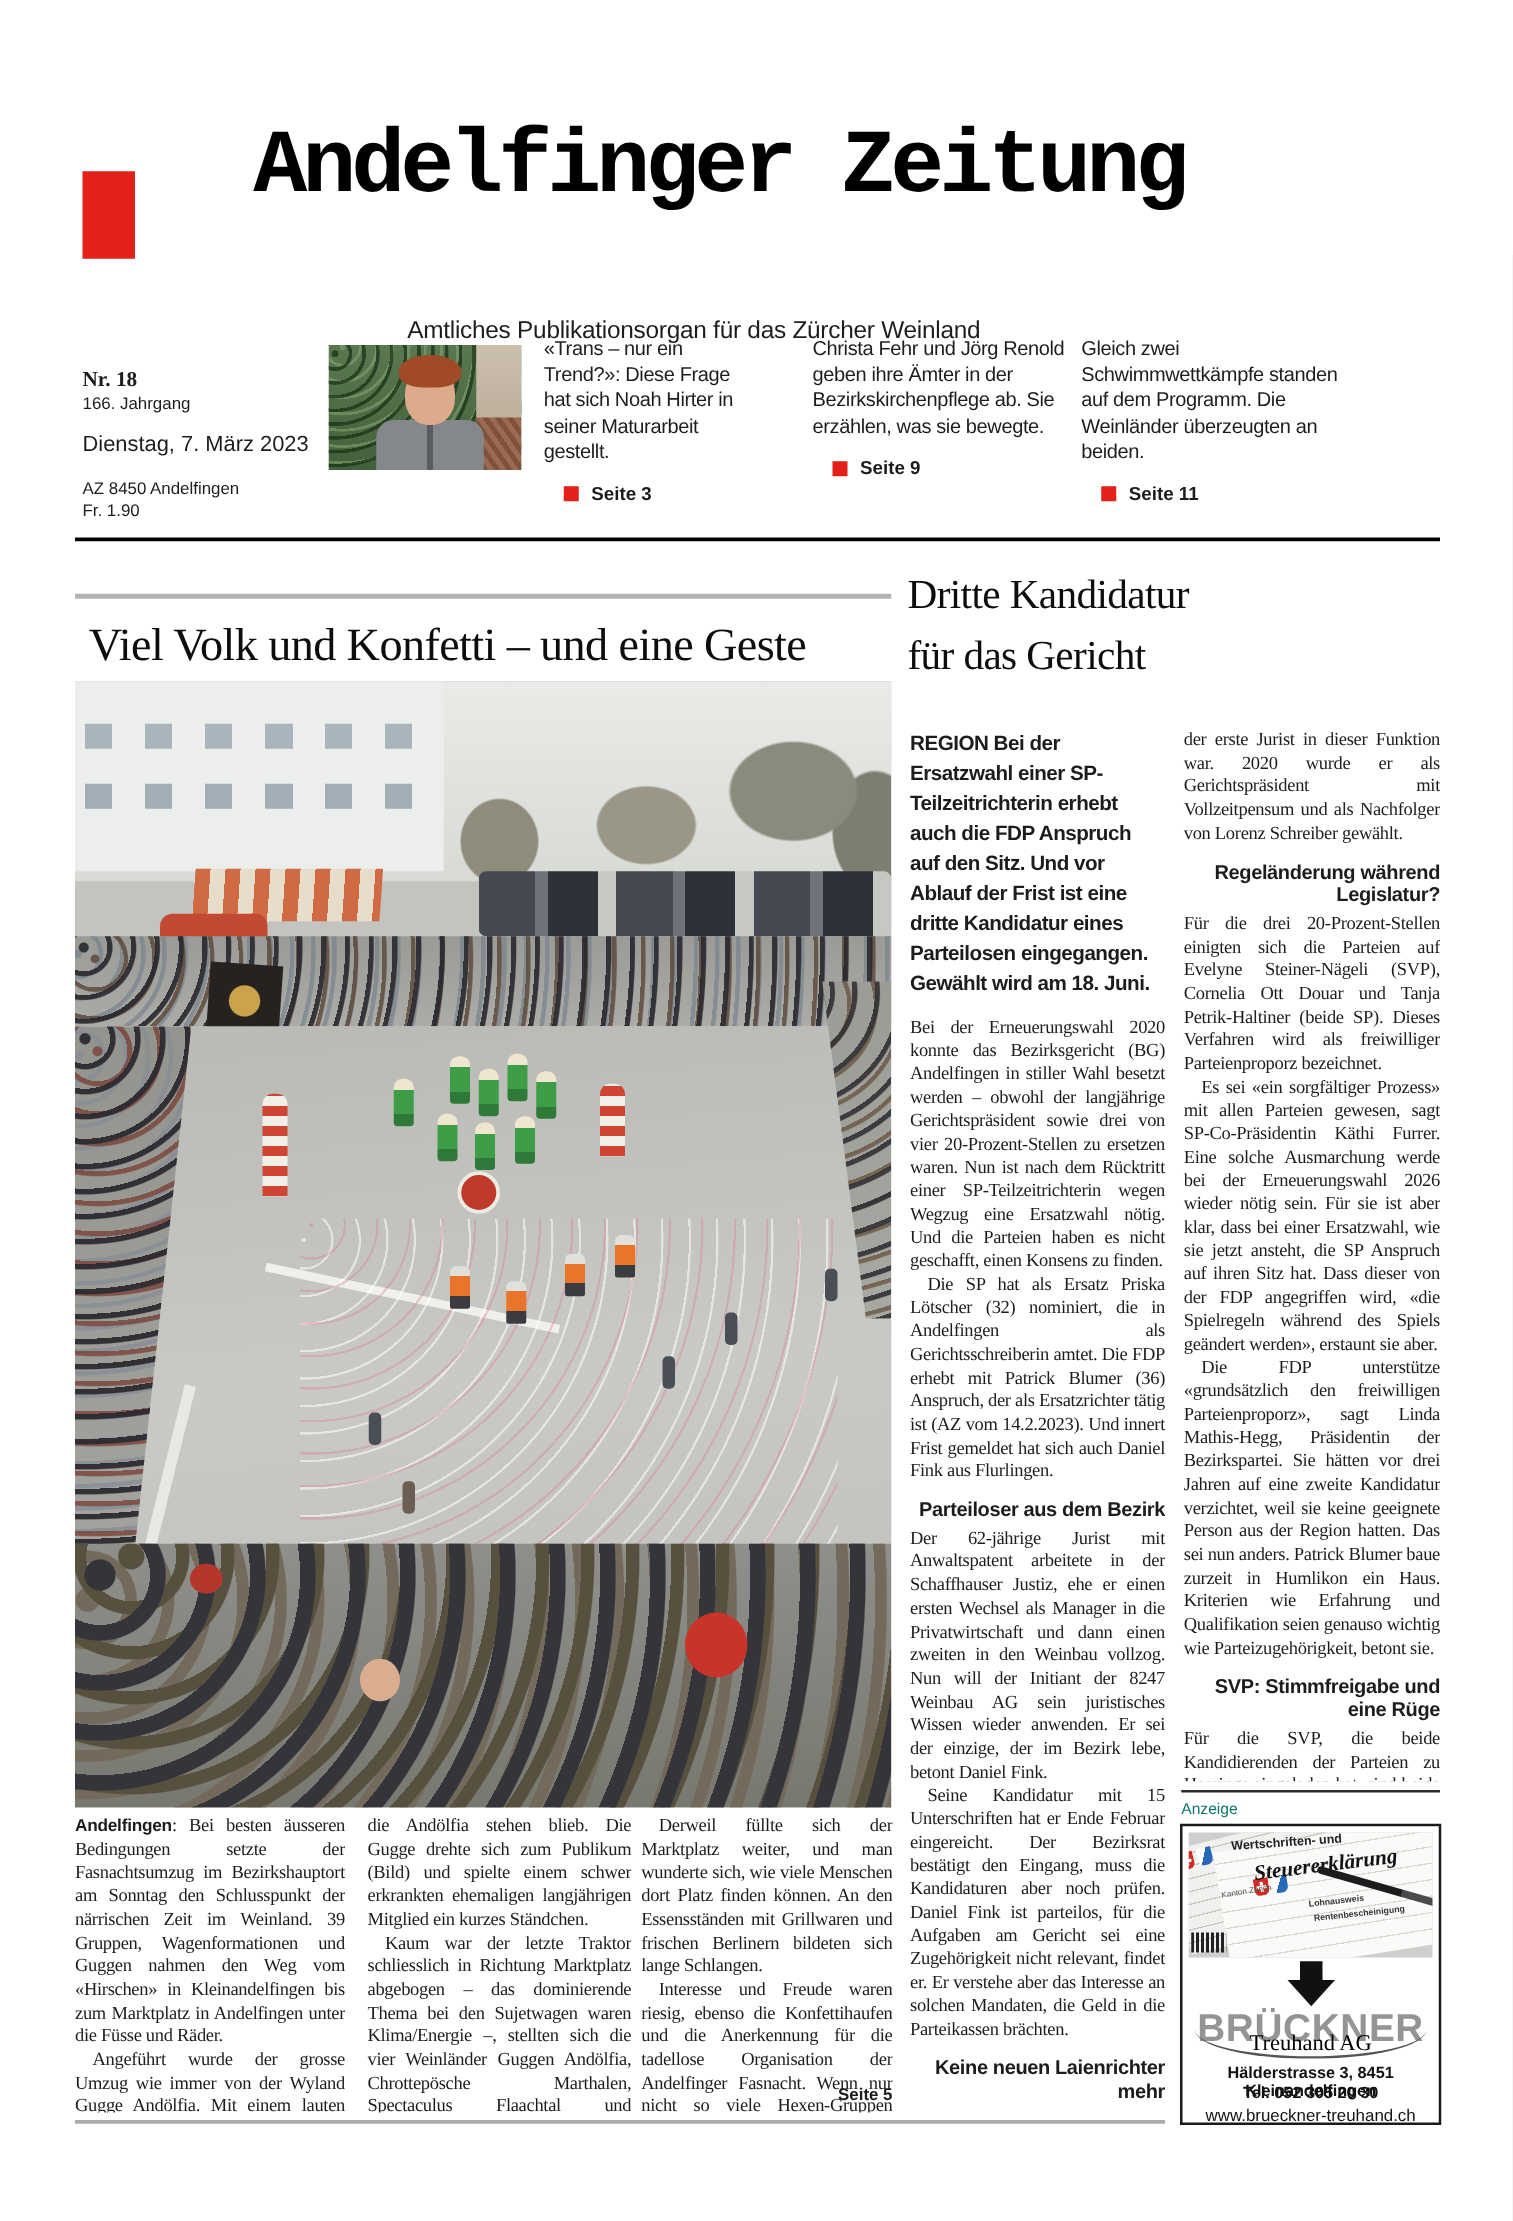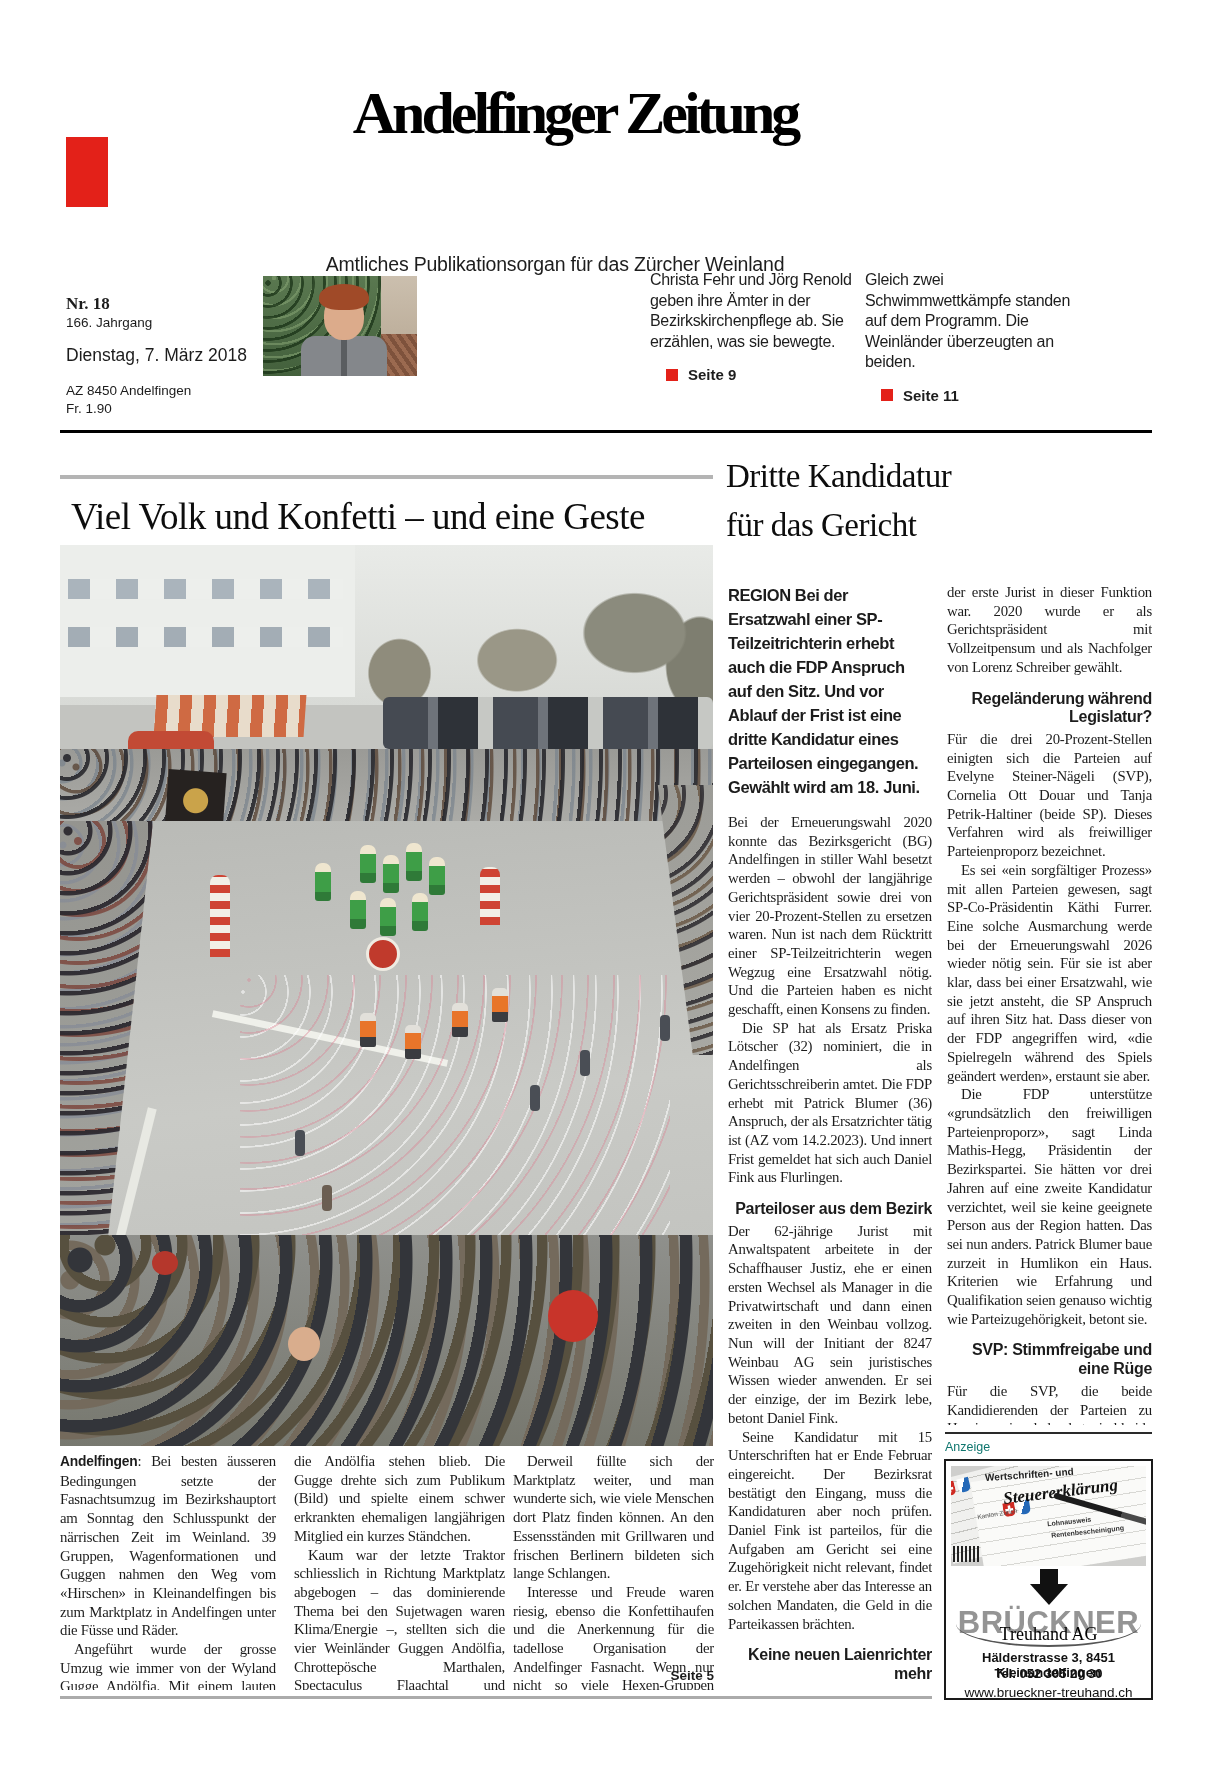--- a/index.html
+++ b/index.html
@@ -1,22 +1,22 @@
 <!DOCTYPE html>
 <html lang="de"><head>
 <meta charset="utf-8">
 <style>
   html,body{margin:0;padding:0;background:#efefef;}
   .page{position:relative;width:1210px;height:1777px;background:#ffffff;margin:0 auto;
         font-family:"Liberation Serif",serif;color:#1c1c1c;overflow:hidden;}
 
   
   .brand-square{position:absolute;left:66px;top:137px;width:42px;height:70px;background:#e32119;}
-  .masthead{position:absolute;left:40px;top:74px;width:1070px;margin:0;text-align:center;
-            font-family:Liberation Serif, serif;font-weight:bold;font-size:60px;line-height:1.3;
+  .masthead{position:absolute;left:40px;top:88px;width:1070px;margin:0;text-align:center;
+            font-family:Liberation Mono, monospace;font-weight:bold;font-size:72px;line-height:1.3;
             letter-spacing:-4px;color:#000;}
   .subtitle{position:absolute;left:60px;top:253px;width:990px;text-align:center;
             font-family:"Liberation Sans",sans-serif;font-size:19.5px;letter-spacing:-0.2px;color:#1d1d1d;}
 
   .issue-info{position:absolute;left:66px;top:294px;width:190px;font-family:"Liberation Sans",sans-serif;}
   .issue-no{font-family:"Liberation Serif",serif;font-weight:bold;font-size:17px;margin-bottom:1px;}
   .issue-vol{font-size:13.5px;margin-bottom:15px;}
   .issue-date{font-size:17.5px;margin-bottom:16px;}
   .issue-az,.issue-fr{font-size:13.5px;line-height:18px;}
 
@@ -203,33 +203,40 @@
 
 <div class="page">
 
   <div class="brand-square"></div>
   <h1 class="masthead">Andelfinger Zeitung</h1>
   <div class="subtitle">Amtliches Publikationsorgan für das Zürcher Weinland</div>
 
   <div class="issue-info">
     <div class="issue-no">Nr. 18</div>
     <div class="issue-vol">166. Jahrgang</div>
-    <div class="issue-date">Dienstag, 7. März 2018</div>
+    <div class="issue-date">Dienstag, 7. März 2023</div>
     <div class="issue-az">AZ 8450 Andelfingen</div>
     <div class="issue-fr">Fr. 1.90</div>
   </div>
 
   <div class="teaser-photo">
     <div class="tp-wall"></div>
     <div class="tp-roof"></div>
     <div class="tp-body"></div>
     <div class="tp-head"></div>
     <div class="tp-hair"></div>
   </div>
 
+  <div class="teaser t1">
+    <p>«Trans – nur ein Trend?»: Diese Frage hat sich Noah Hirter in seiner Maturarbeit gestellt.</p>
+    <div class="pageref">
+      <span class="sq"></span>
+      <span>Seite 3</span>
+    </div>
+  </div>
   <div class="teaser t2">
     <p>Christa Fehr und Jörg Renold geben ihre Ämter in der Bezirkskirchenpflege ab. Sie erzählen, was sie bewegte.</p>
     <div class="pageref">
       <span class="sq"></span>
       <span>Seite 9</span>
     </div>
   </div>
   <div class="teaser t3">
     <p>Gleich zwei Schwimmwettkämpfe standen auf dem Programm. Die Weinländer überzeugten an beiden.</p>
     <div class="pageref">

